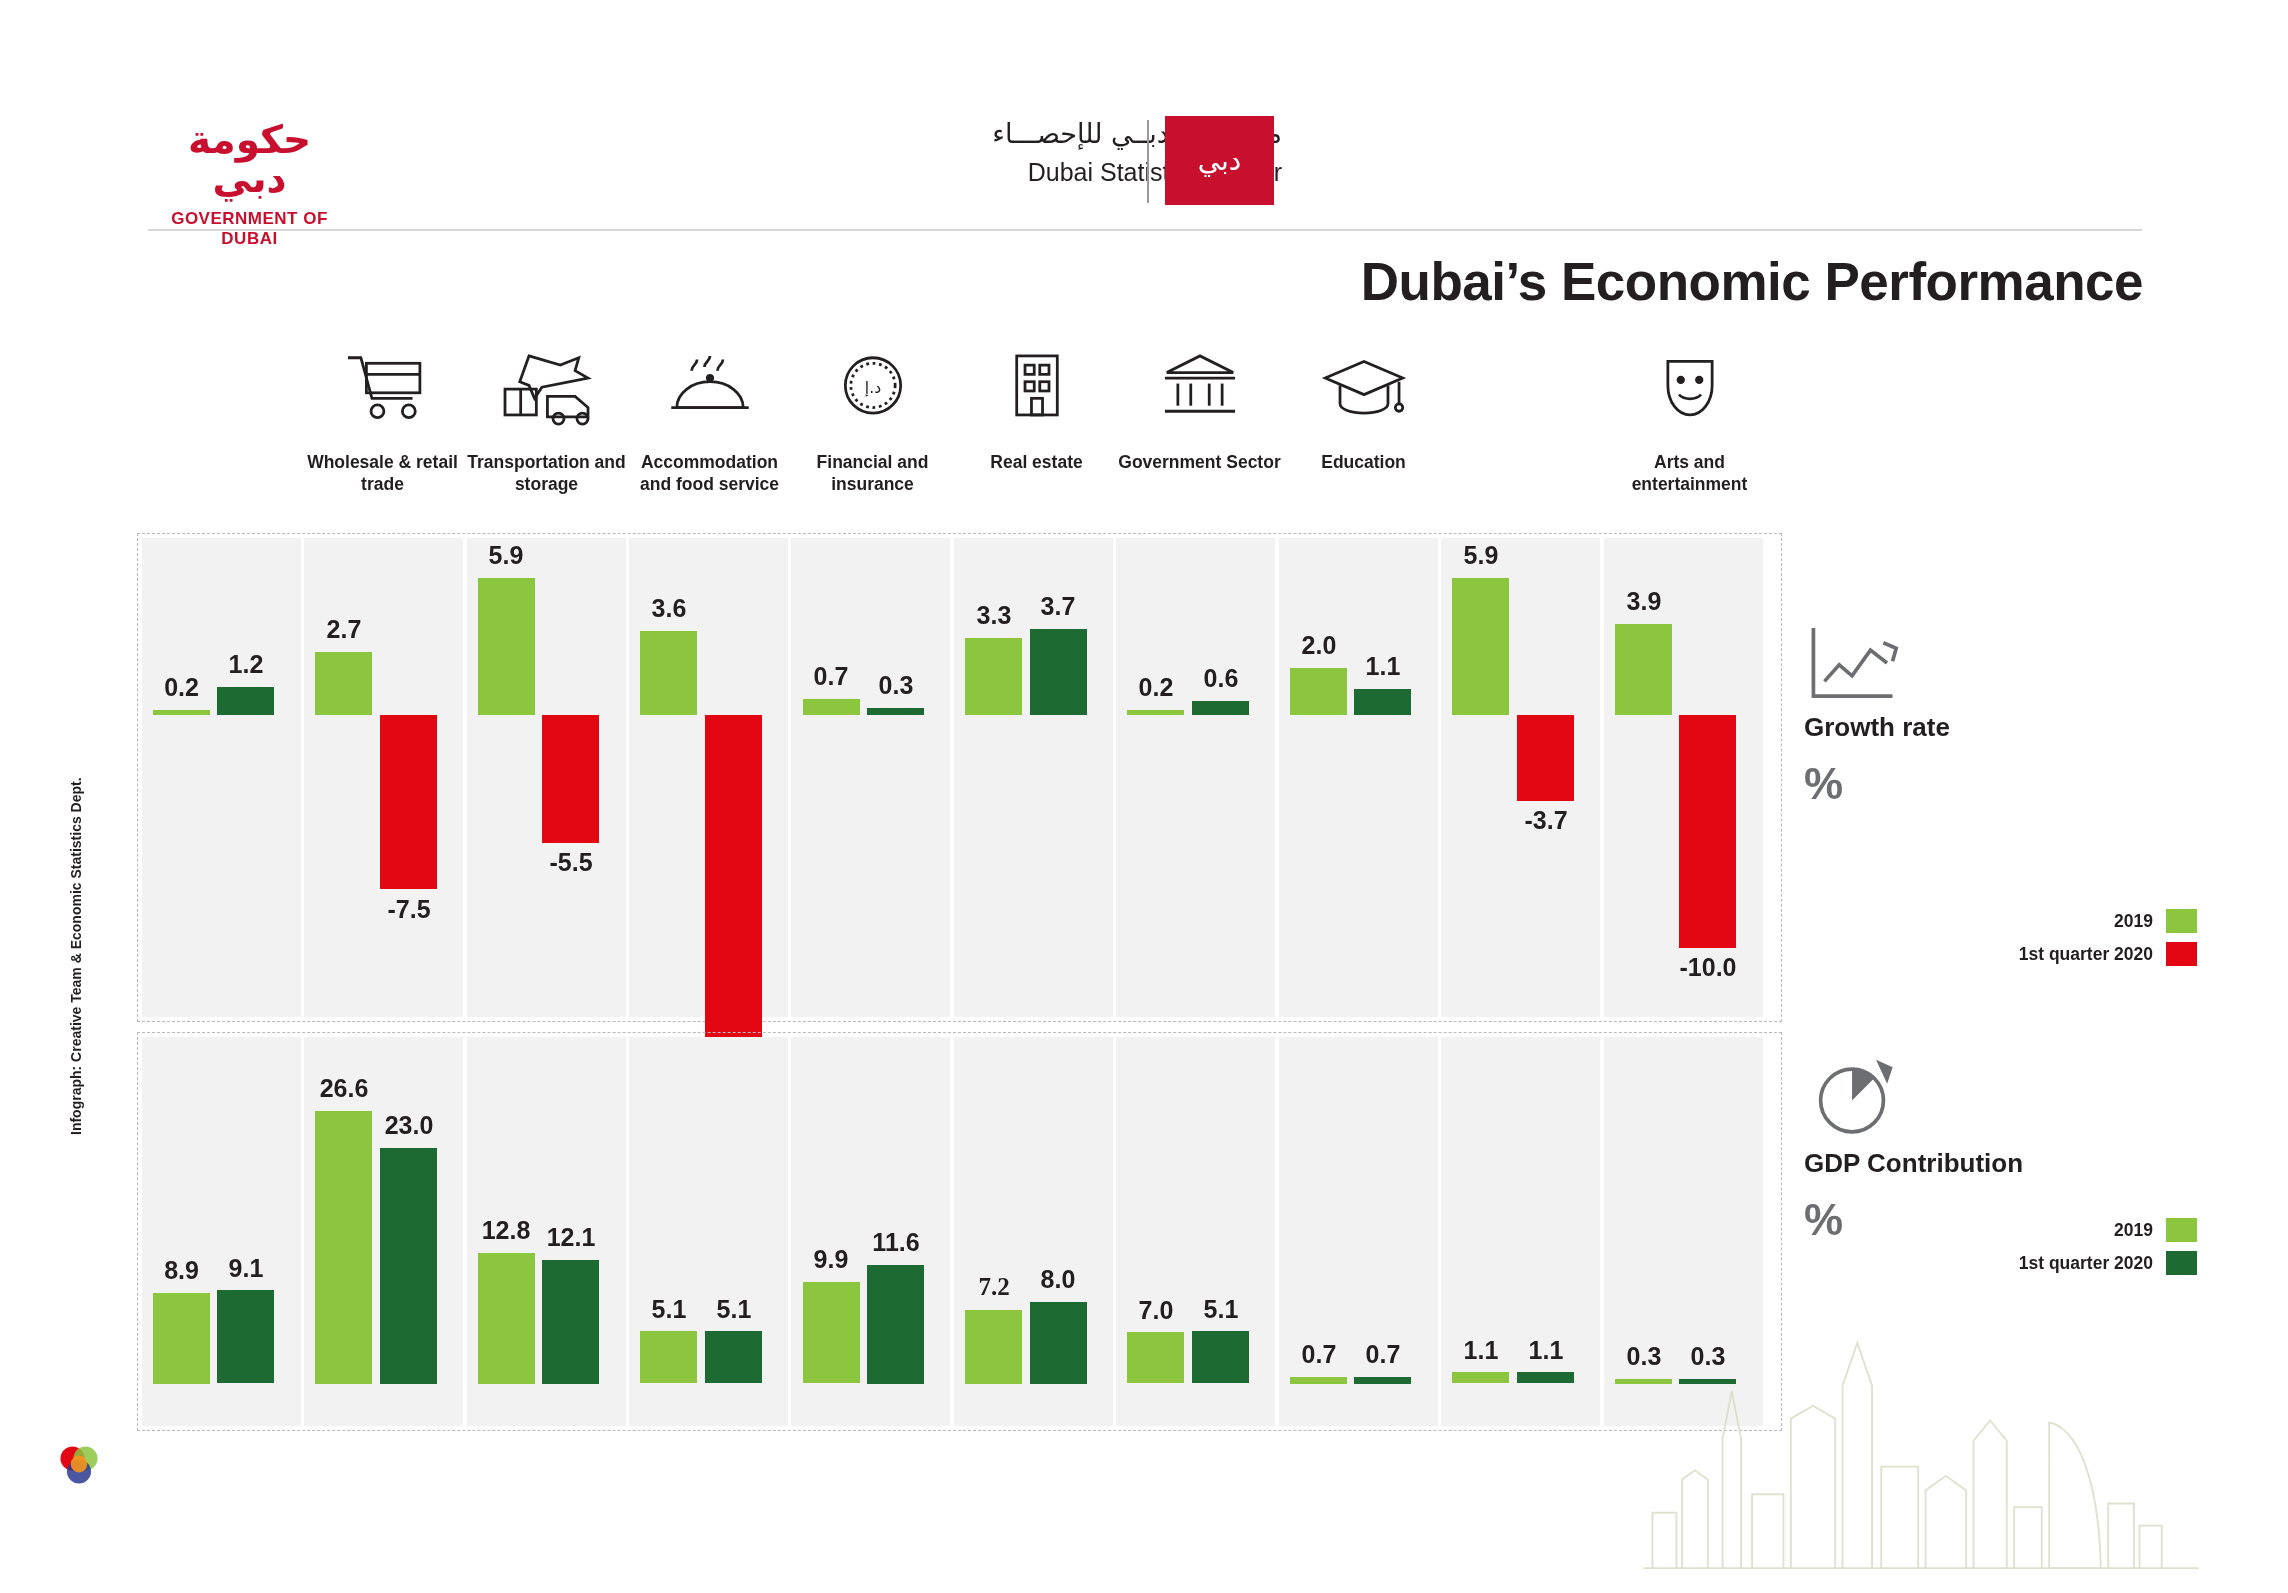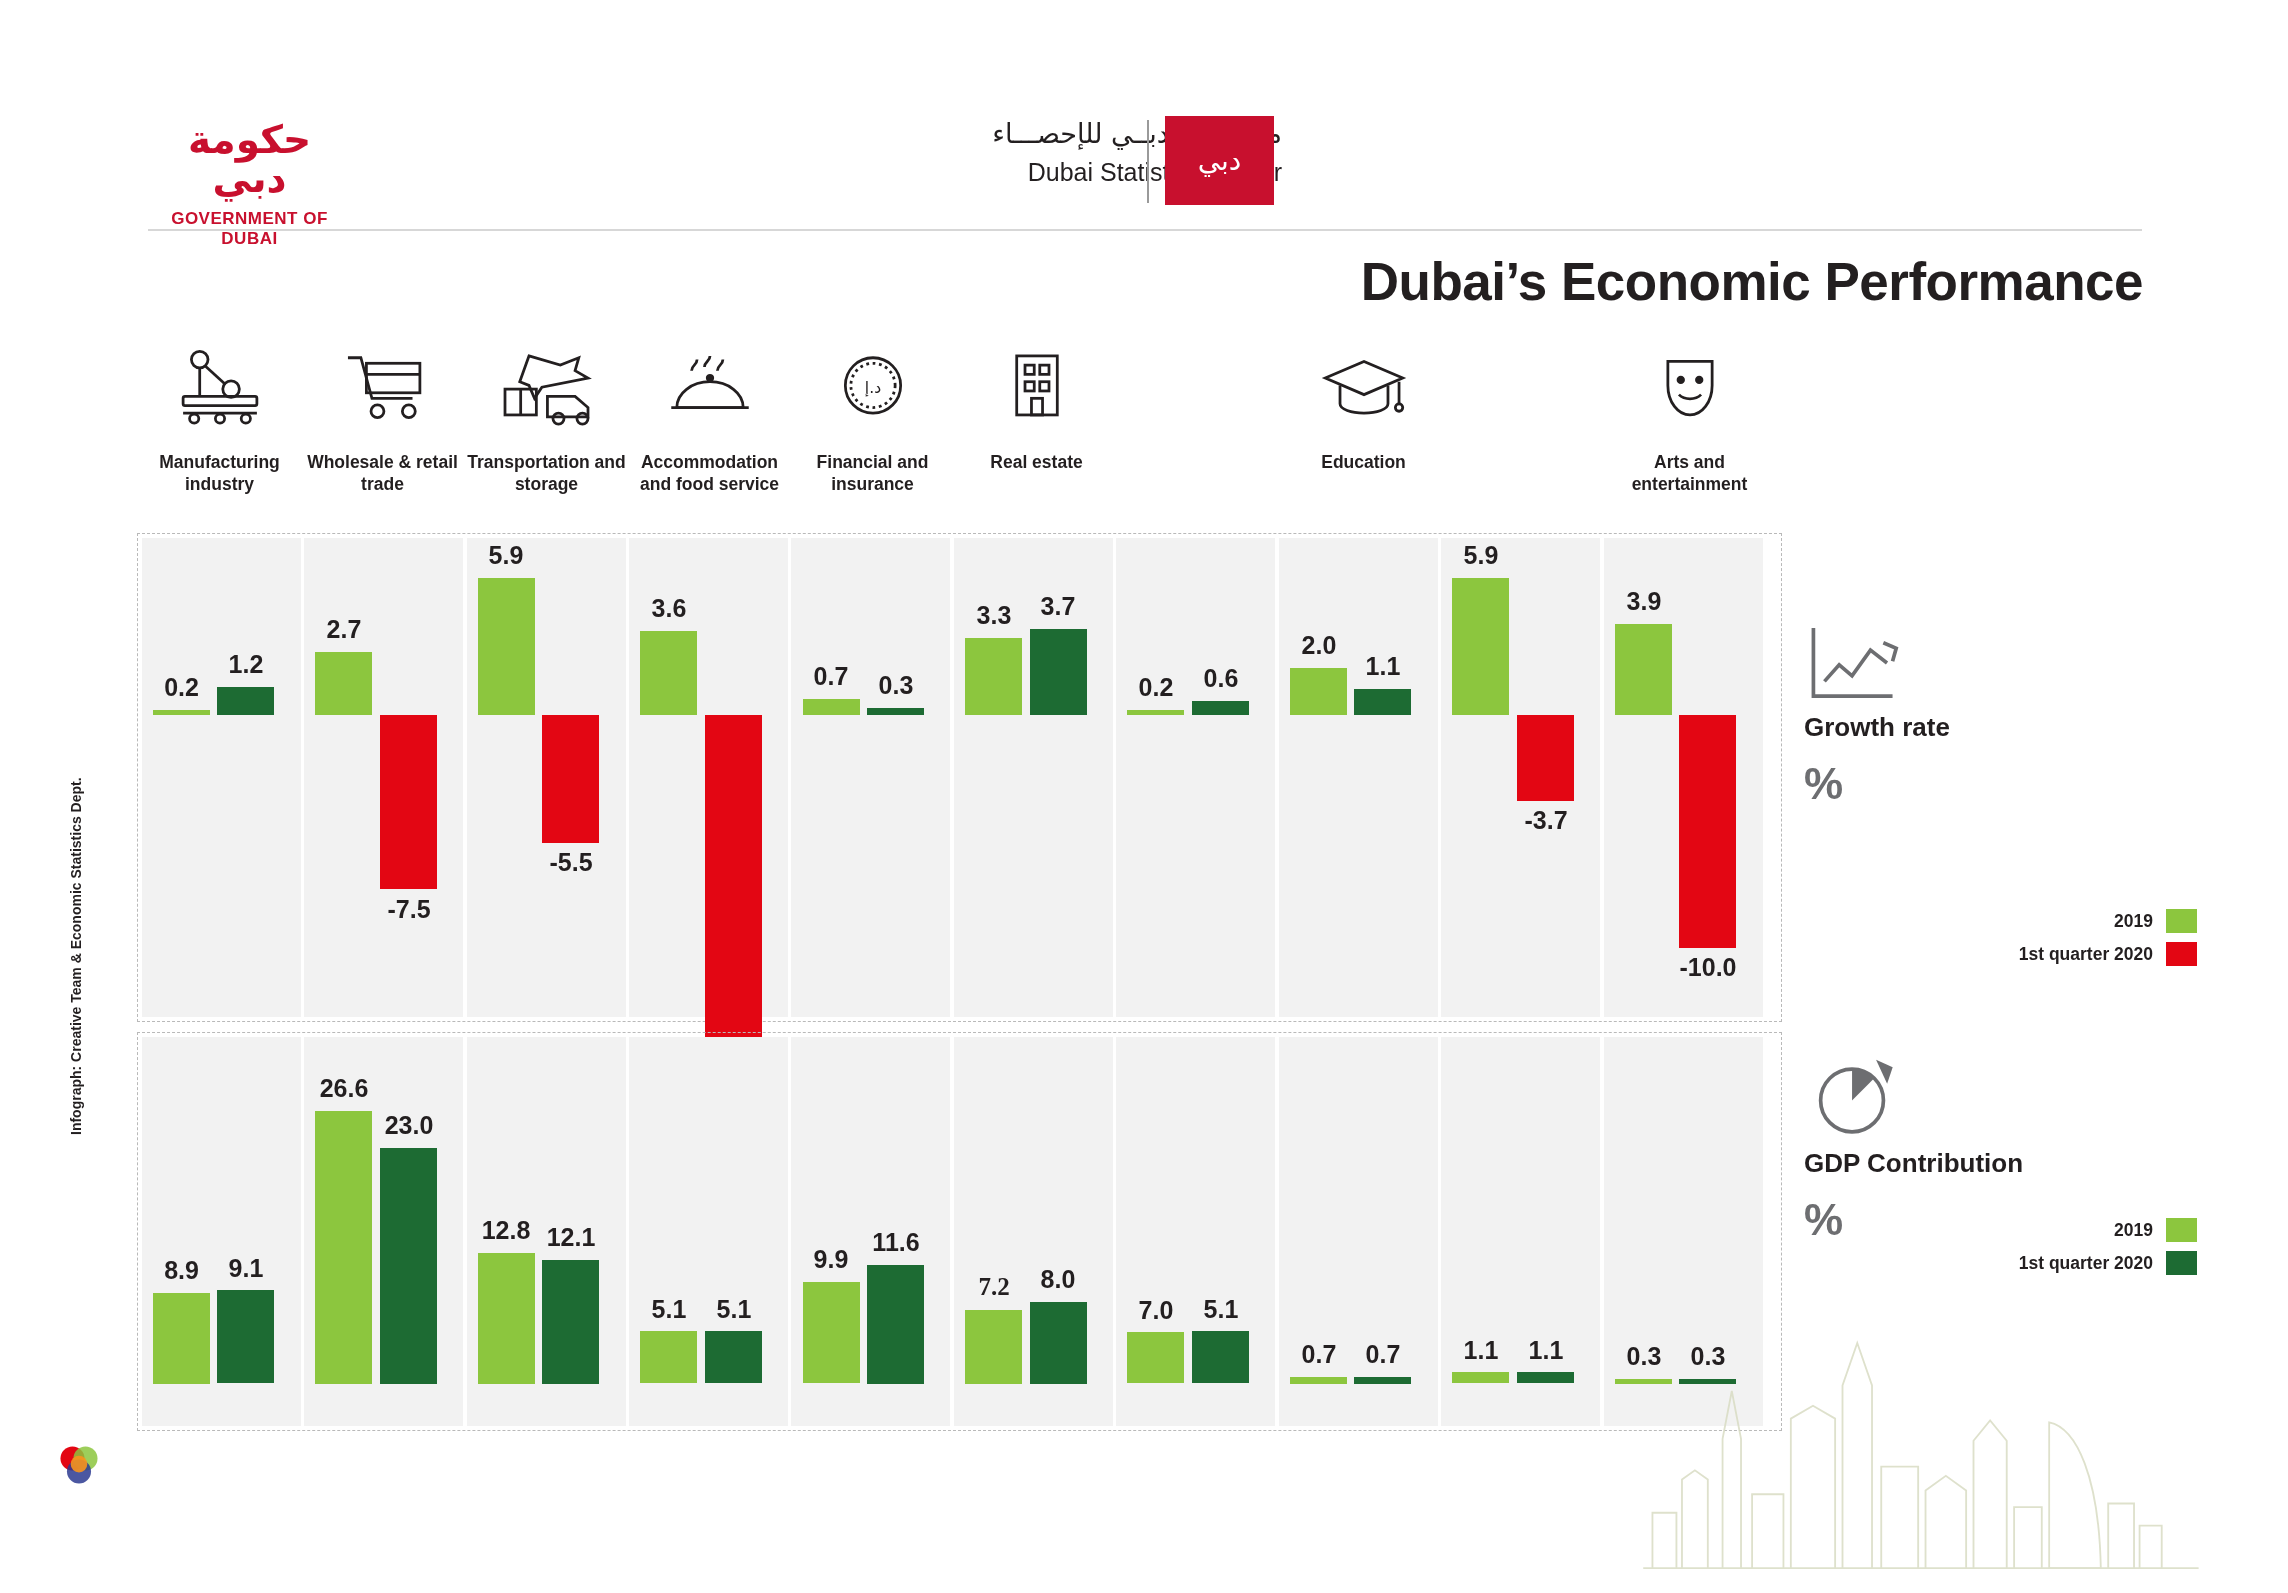--- a/index.html
+++ b/index.html
@@ -95,36 +95,20 @@
       <div class="ar2">دبي الإحصاء</div>
       <div class="bar2"></div>
     </div>
     <div class="hdr-rule"></div>
   </div>
 
   <h1 class="title">Dubai’s Economic Performance</h1>
 
   <div class="sectors">
 
-    <div class="sector" style="left:0px">
-      <div class="ico">
-        <svg width="100" height="83" viewBox="0 0 108 90" fill="none" stroke="#231f20" stroke-width="3">
-          <circle cx="32" cy="18" r="9"></circle>
-            <line x1="38" y1="25" x2="60" y2="45"></line>
-          <circle cx="66" cy="50" r="9"></circle>
-            <line x1="32" y1="27" x2="32" y2="58"></line>
-          <rect x="14" y="58" width="80" height="10" rx="2"></rect>
-          <line x1="14" y1="76" x2="94" y2="76"></line>
-          <circle cx="26" cy="82" r="5"></circle>
-            <circle cx="54" cy="82" r="5"></circle>
-            <circle cx="82" cy="82" r="5"></circle>
-        </svg>
-      </div>
-      <div class="lbl">Manufacturing industry</div>
-    </div>
 
     <div class="sector" style="left:163px">
       <div class="ico">
         <svg width="100" height="83" viewBox="0 0 108 90" fill="none" stroke="#231f20" stroke-width="3">
           <path d="M16 16h14l12 44h44"></path>
             <rect x="36" y="22" width="58" height="32"></rect>
           <line x1="36" y1="34" x2="94" y2="34"></line>
           <circle cx="48" cy="74" r="7"></circle>
             <circle cx="82" cy="74" r="7"></circle>
         </svg>
@@ -176,20 +160,34 @@
           <rect x="41" y="24" width="10" height="10"></rect>
             <rect x="57" y="24" width="10" height="10"></rect>
           <rect x="41" y="42" width="10" height="10"></rect>
             <rect x="57" y="42" width="10" height="10"></rect>
           <rect x="48" y="60" width="12" height="18"></rect>
         </svg>
       </div>
       <div class="lbl">Real estate</div>
     </div>
 
+    <div class="sector" style="left:980px">
+      <div class="ico">
+        <svg width="100" height="83" viewBox="0 0 108 90" fill="none" stroke="#231f20" stroke-width="3">
+          <path d="M18 32L54 14l36 18z"></path>
+            <line x1="16" y1="38" x2="92" y2="38"></line>
+          <line x1="30" y1="44" x2="30" y2="68"></line>
+            <line x1="44" y1="44" x2="44" y2="68"></line>
+          <line x1="64" y1="44" x2="64" y2="68"></line>
+            <line x1="78" y1="44" x2="78" y2="68"></line>
+          <line x1="16" y1="74" x2="92" y2="74"></line>
+        </svg>
+      </div>
+      <div class="lbl">Government Sector</div>
+    </div>
 
     <div class="sector" style="left:1144px">
       <div class="ico">
         <svg width="100" height="83" viewBox="0 0 108 90" fill="none" stroke="#231f20" stroke-width="3">
           <path d="M12 38L54 20l42 18-42 18z"></path>
             <path d="M28 46v20c0 6 12 10 26 10s26-4 26-10V46"></path>
           <line x1="92" y1="42" x2="92" y2="66"></line>
             <circle cx="92" cy="70" r="4"></circle>
         </svg>
       </div>

